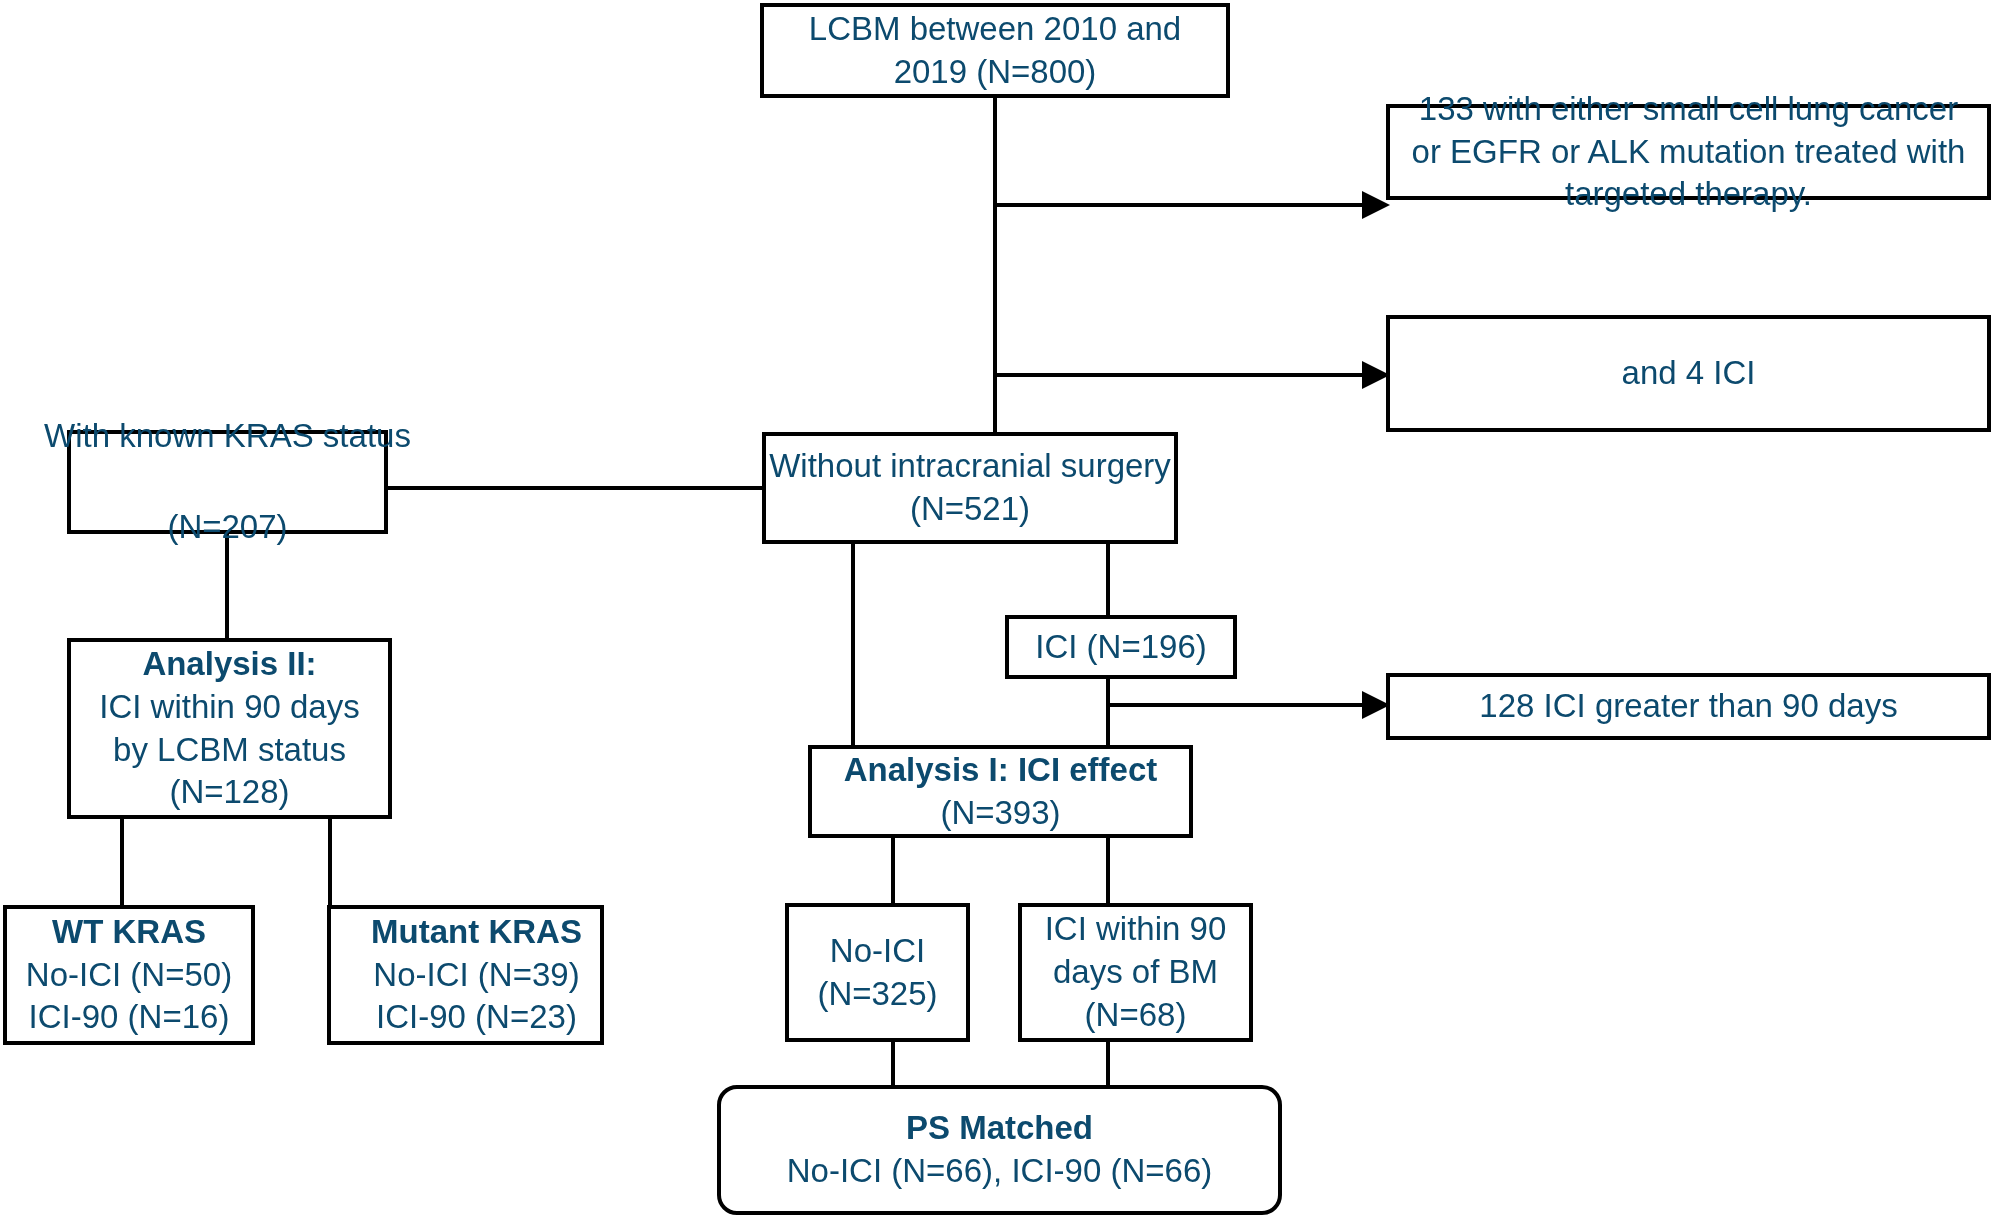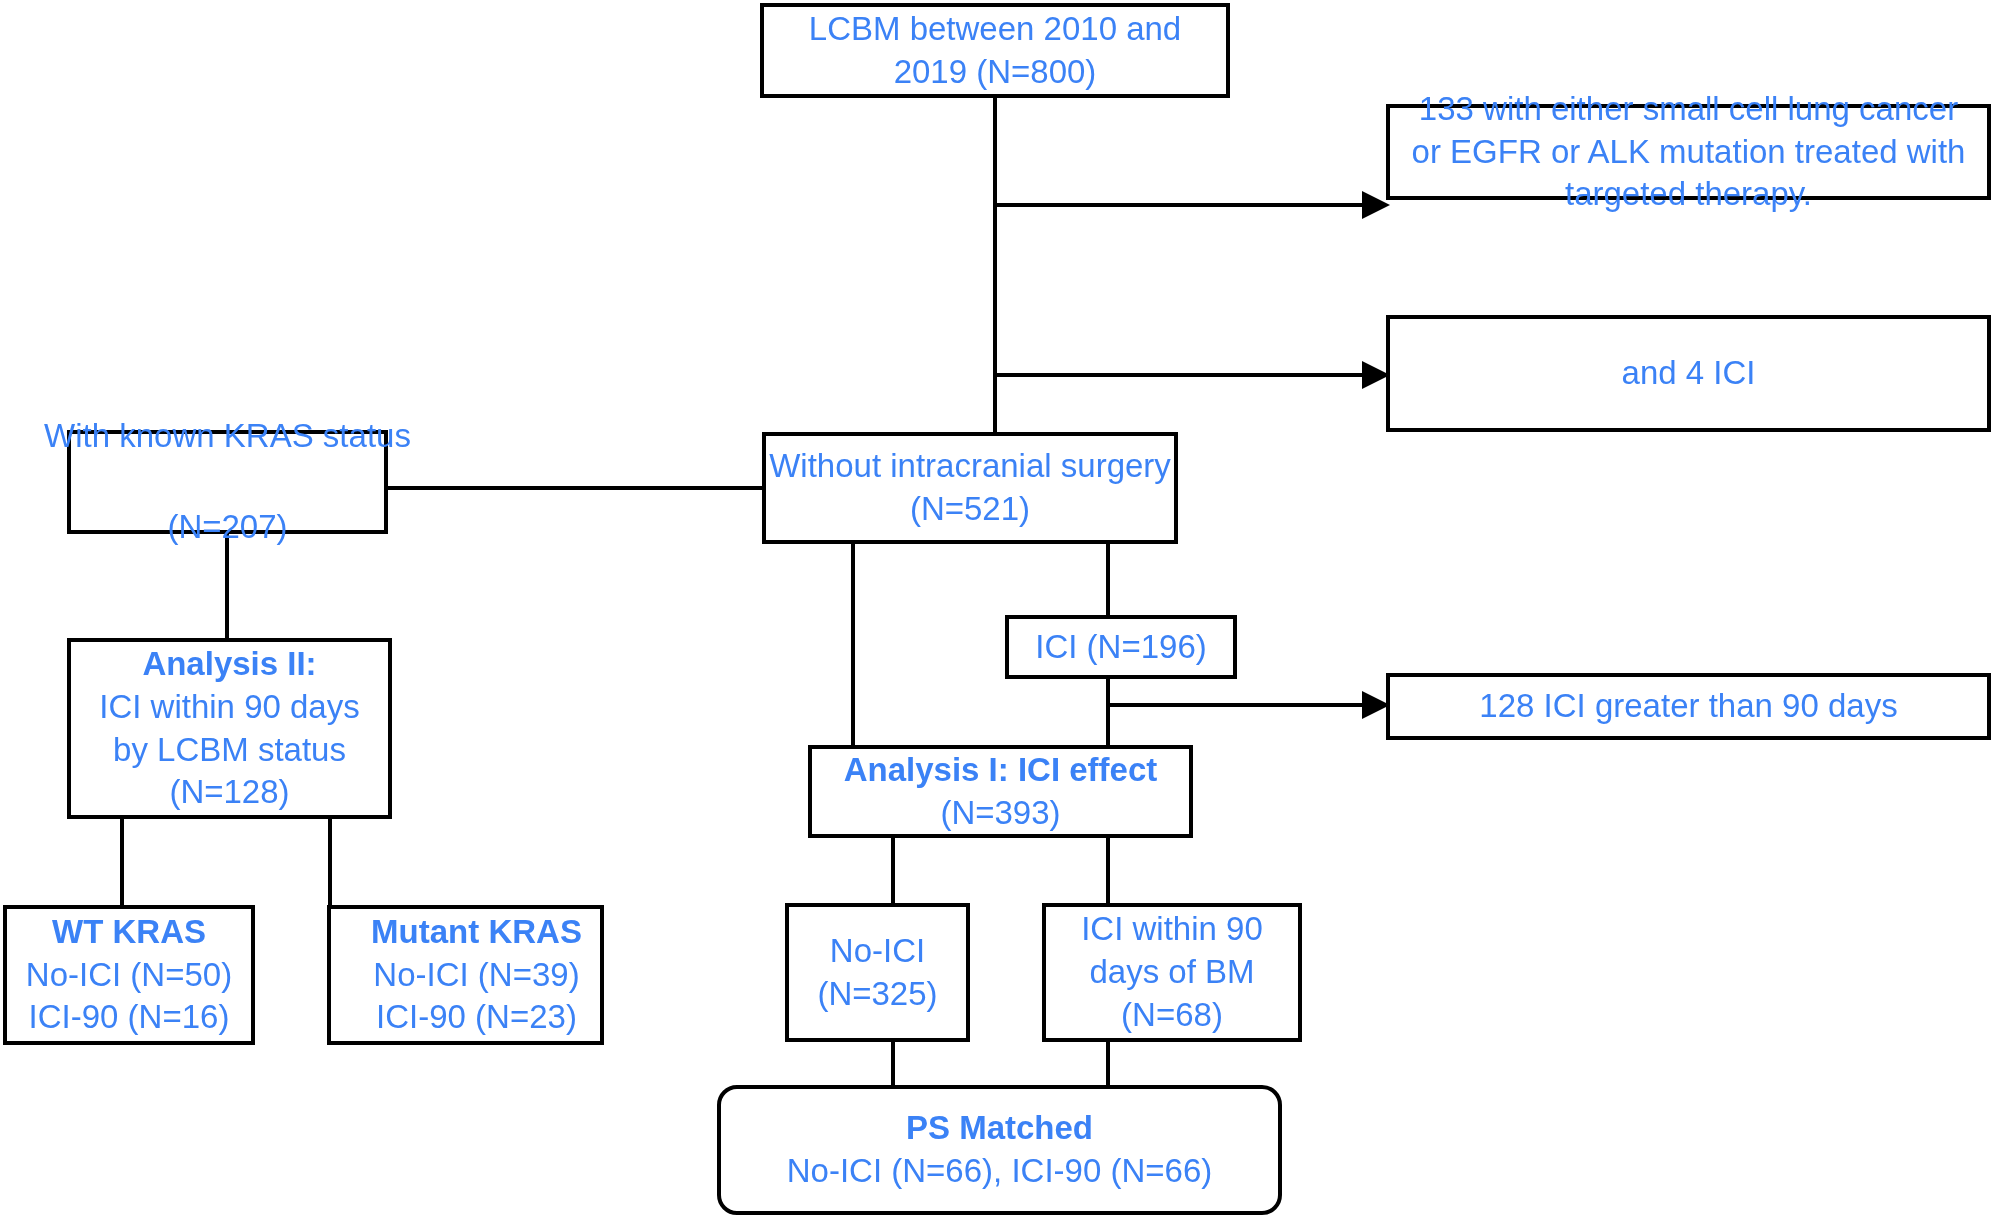--- a/index.html
+++ b/index.html
@@ -29,21 +29,21 @@
   .node-box {
     position: absolute;
     box-sizing: border-box;
     border: 4px solid #000000;
     background: #ffffff;
     display: flex;
     flex-direction: column;
     align-items: center;
     justify-content: center;
     text-align: center;
-    color: #3b82f6;
+    color: #0c4a6e;
     font-family: "Liberation Sans", sans-serif;
     font-size: 33px;
     line-height: 1.30;
     padding: 2px 8px;
   }
   .node-box .ln { display: block; white-space: nowrap; }
   .node-box .ln.bold { font-weight: bold; }
 </style>
 </head>
 <body>
@@ -140,21 +140,21 @@
     <span class="ln bold">Mutant KRAS</span>
     <span class="ln">No-ICI (N=39)</span>
     <span class="ln">ICI-90 (N=23)</span>
   </div>
 
   <div class="node-box" style="left:785px; top:903px; width:185px; height:139px;">
     <span class="ln">No-ICI</span>
     <span class="ln">(N=325)</span>
   </div>
 
-  <div class="node-box" style="left:1018px; top:903px; width:260px; height:139px;margin-left:24px;">
+  <div class="node-box" style="left:1018px; top:903px; width:235px; height:139px;">
     <span class="ln">ICI within 90</span>
     <span class="ln">days of BM</span>
     <span class="ln">(N=68)</span>
   </div>
 
   <div class="node-box" style="left:717px; top:1085px; width:565px; height:130px;border-radius:20px;">
     <span class="ln bold">PS Matched</span>
     <span class="ln">No-ICI (N=66), ICI-90 (N=66)</span>
   </div>
 

